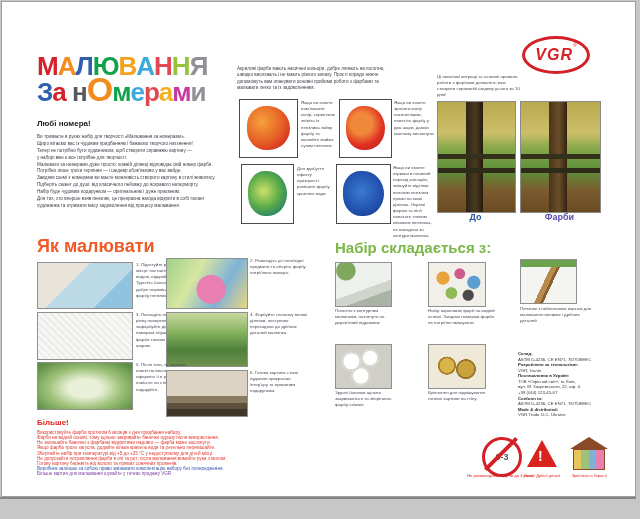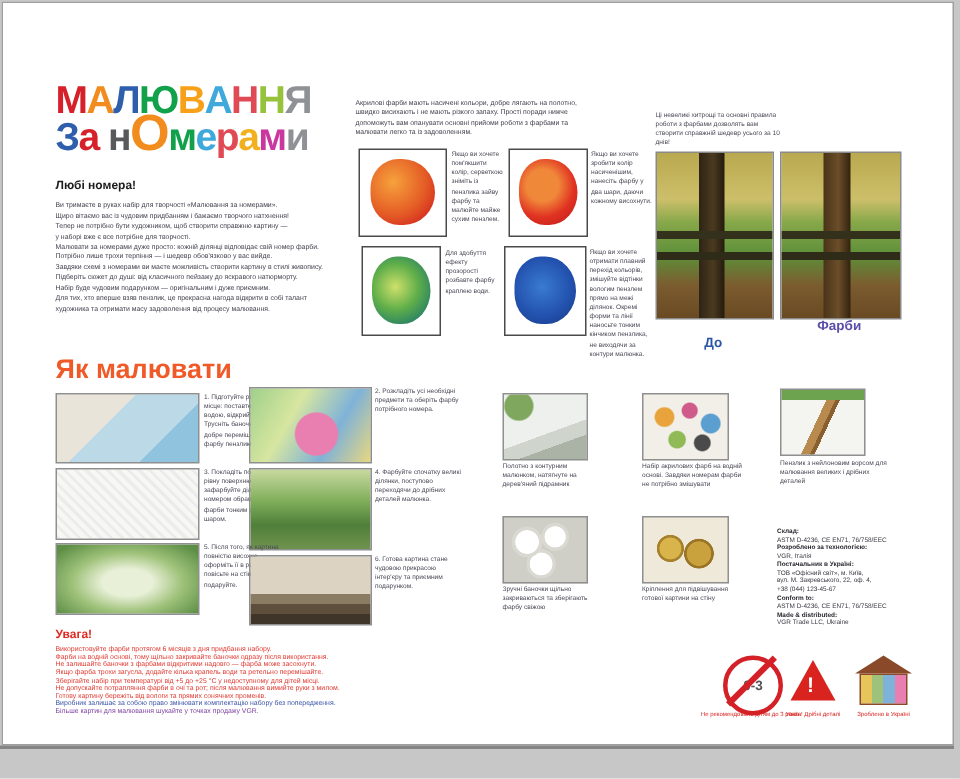--- a/index.html
+++ b/index.html
@@ -145,50 +145,55 @@
   <div class="abs tipbox" style="left:241px;top:164px;width:51px;height:58px;">
     <div class="blob blob3"></div>
   </div>
   <div class="abs cap" style="left:297px;top:166px;width:34px;">Для здобуття ефекту прозорості розбавте фарбу краплею води.</div>
 
   <div class="abs tipbox" style="left:336px;top:164px;width:53px;height:58px;">
     <div class="blob blob4"></div>
   </div>
   <div class="abs cap" style="left:393px;top:165px;width:44px;">Якщо ви хочете отримати плавний перехід кольорів, змішуйте відтінки вологим пензлем прямо на межі ділянок. Окремі форми та лінії наносьте тонким кінчиком пензлика, не виходячи за контури малюнка.</div>
 
+  <div id="vgr" class="abs">
+    <span class="v">VGR</span>
+    <span class="r">®</span>
+  </div>
   <div class="abs cap" style="left:437px;top:74px;width:84px;">Ці невеликі хитрощі та основні правила роботи з фарбами дозволять вам створити справжній шедевр усього за 10 днів!</div>
 
   <div class="abs treephoto" style="left:437px;top:101px;width:77px;height:110px;">
     <div class="trunk"></div>
     <div class="rails"></div>
   </div>
   <div class="abs treephoto" style="left:520px;top:101px;width:79px;height:110px;">
     <div class="trunk painted"></div>
     <div class="rails"></div>
   </div>
-  <div class="abs cmp-label" style="left:437px;top:223px;width:77px;color:#2b55a5;">До</div>
+  <div class="abs cmp-label" style="left:437px;top:212px;width:77px;color:#2b55a5;">До</div>
   <div class="abs cmp-label" style="left:520px;top:212px;width:79px;color:#5a4ea8;">Фарби</div>
 
   <div class="abs h-orange" style="left:37px;top:236px;">Як малювати</div>
 
   <div class="abs ph p1" style="left:37px;top:262px;width:94px;height:45px;"></div>
   <div class="abs cap" style="left:136px;top:262px;width:50px;">1. Підготуйте робоче місце: поставте банку з водою, відкрийте фарбу. Трусніть баночку та добре перемішайте фарбу пензликом.</div>
   <div class="abs ph p2" style="left:166px;top:258px;width:80px;height:49px;"></div>
   <div class="abs cap" style="left:250px;top:258px;width:58px;">2. Розкладіть усі необхідні предмети та оберіть фарбу потрібного номера.</div>
 
   <div class="abs ph p3" style="left:37px;top:312px;width:94px;height:46px;"></div>
   <div class="abs cap" style="left:136px;top:312px;width:50px;">3. Покладіть полотно на рівну поверхню та зафарбуйте ділянки з номером обраної фарби тонким рівним шаром.</div>
   <div class="abs ph p4" style="left:166px;top:312px;width:80px;height:53px;"></div>
   <div class="abs cap" style="left:250px;top:312px;width:58px;">4. Фарбуйте спочатку великі ділянки, поступово переходячи до дрібних деталей малюнка.</div>
 
   <div class="abs ph p5" style="left:37px;top:362px;width:94px;height:46px;"></div>
   <div class="abs cap" style="left:136px;top:362px;width:50px;">5. Після того, як картина повністю висохне, оформіть її в рамку, повісьте на стіну або подаруйте.</div>
   <div class="abs ph p6" style="left:166px;top:370px;width:80px;height:45px;"></div>
   <div class="abs cap" style="left:250px;top:370px;width:58px;">6. Готова картина стане чудовою прикрасою інтер'єру та приємним подарунком.</div>
 
+  <div class="abs h-green" style="left:335px;top:239px;">Набір складається з:</div>
 
   <div class="abs ph k1" style="left:335px;top:262px;width:55px;height:43px;"></div>
   <div class="abs cap" style="left:335px;top:308px;width:60px;">Полотно з контурним малюнком, натягнуте на дерев'яний підрамник</div>
 
   <div class="abs ph k2" style="left:428px;top:262px;width:56px;height:43px;"></div>
   <div class="abs cap" style="left:428px;top:308px;width:70px;">Набір акрилових фарб на водній основі. Завдяки номерам фарби не потрібно змішувати</div>
 
   <div class="abs ph k3" style="left:520px;top:259px;width:55px;height:43px;"></div>
   <div class="abs cap" style="left:520px;top:306px;width:74px;">Пензлик з нейлоновим ворсом для малювання великих і дрібних деталей</div>
 
@@ -206,21 +211,21 @@
     <div class="b">Постачальник в Україні:</div>
     <div>ТОВ «Офісний світ», м. Київ,</div>
     <div>вул. М. Закревського, 22, оф. 4,</div>
     <div>+38 (044) 123-45-67</div>
     <div class="b">Conform to:</div>
     <div>ASTM D-4236, CE EN71, 76/758/EEC</div>
     <div class="b">Made &amp; distributed:</div>
     <div>VGR Trade LLC, Ukraine</div>
   </div>
 
-  <div class="abs h-warn" style="left:37px;top:418px;">Увага!</div>
+  <div class="abs h-warn" style="left:37px;top:418px;">Більше!</div>
   <div class="abs warnlines" style="left:37px;top:430px;width:420px;">
     <div>Використовуйте фарби протягом 6 місяців з дня придбання набору.</div>
     <div>Фарби на водній основі, тому щільно закривайте баночки одразу після використання.</div>
     <div>Не залишайте баночки з фарбами відкритими надовго — фарба може засохнути.</div>
     <div>Якщо фарба трохи загусла, додайте кілька крапель води та ретельно перемішайте.</div>
     <div>Зберігайте набір при температурі від +5 до +25 °C у недоступному для дітей місці.</div>
     <div>Не допускайте потрапляння фарби в очі та рот; після малювання вимийте руки з милом.</div>
     <div>Готову картину бережіть від вологи та прямих сонячних променів.</div>
     <div class="wextra1">Виробник залишає за собою право змінювати комплектацію набору без попередження.</div>
     <div class="wextra2">Більше картин для малювання шукайте у точках продажу VGR.</div>

